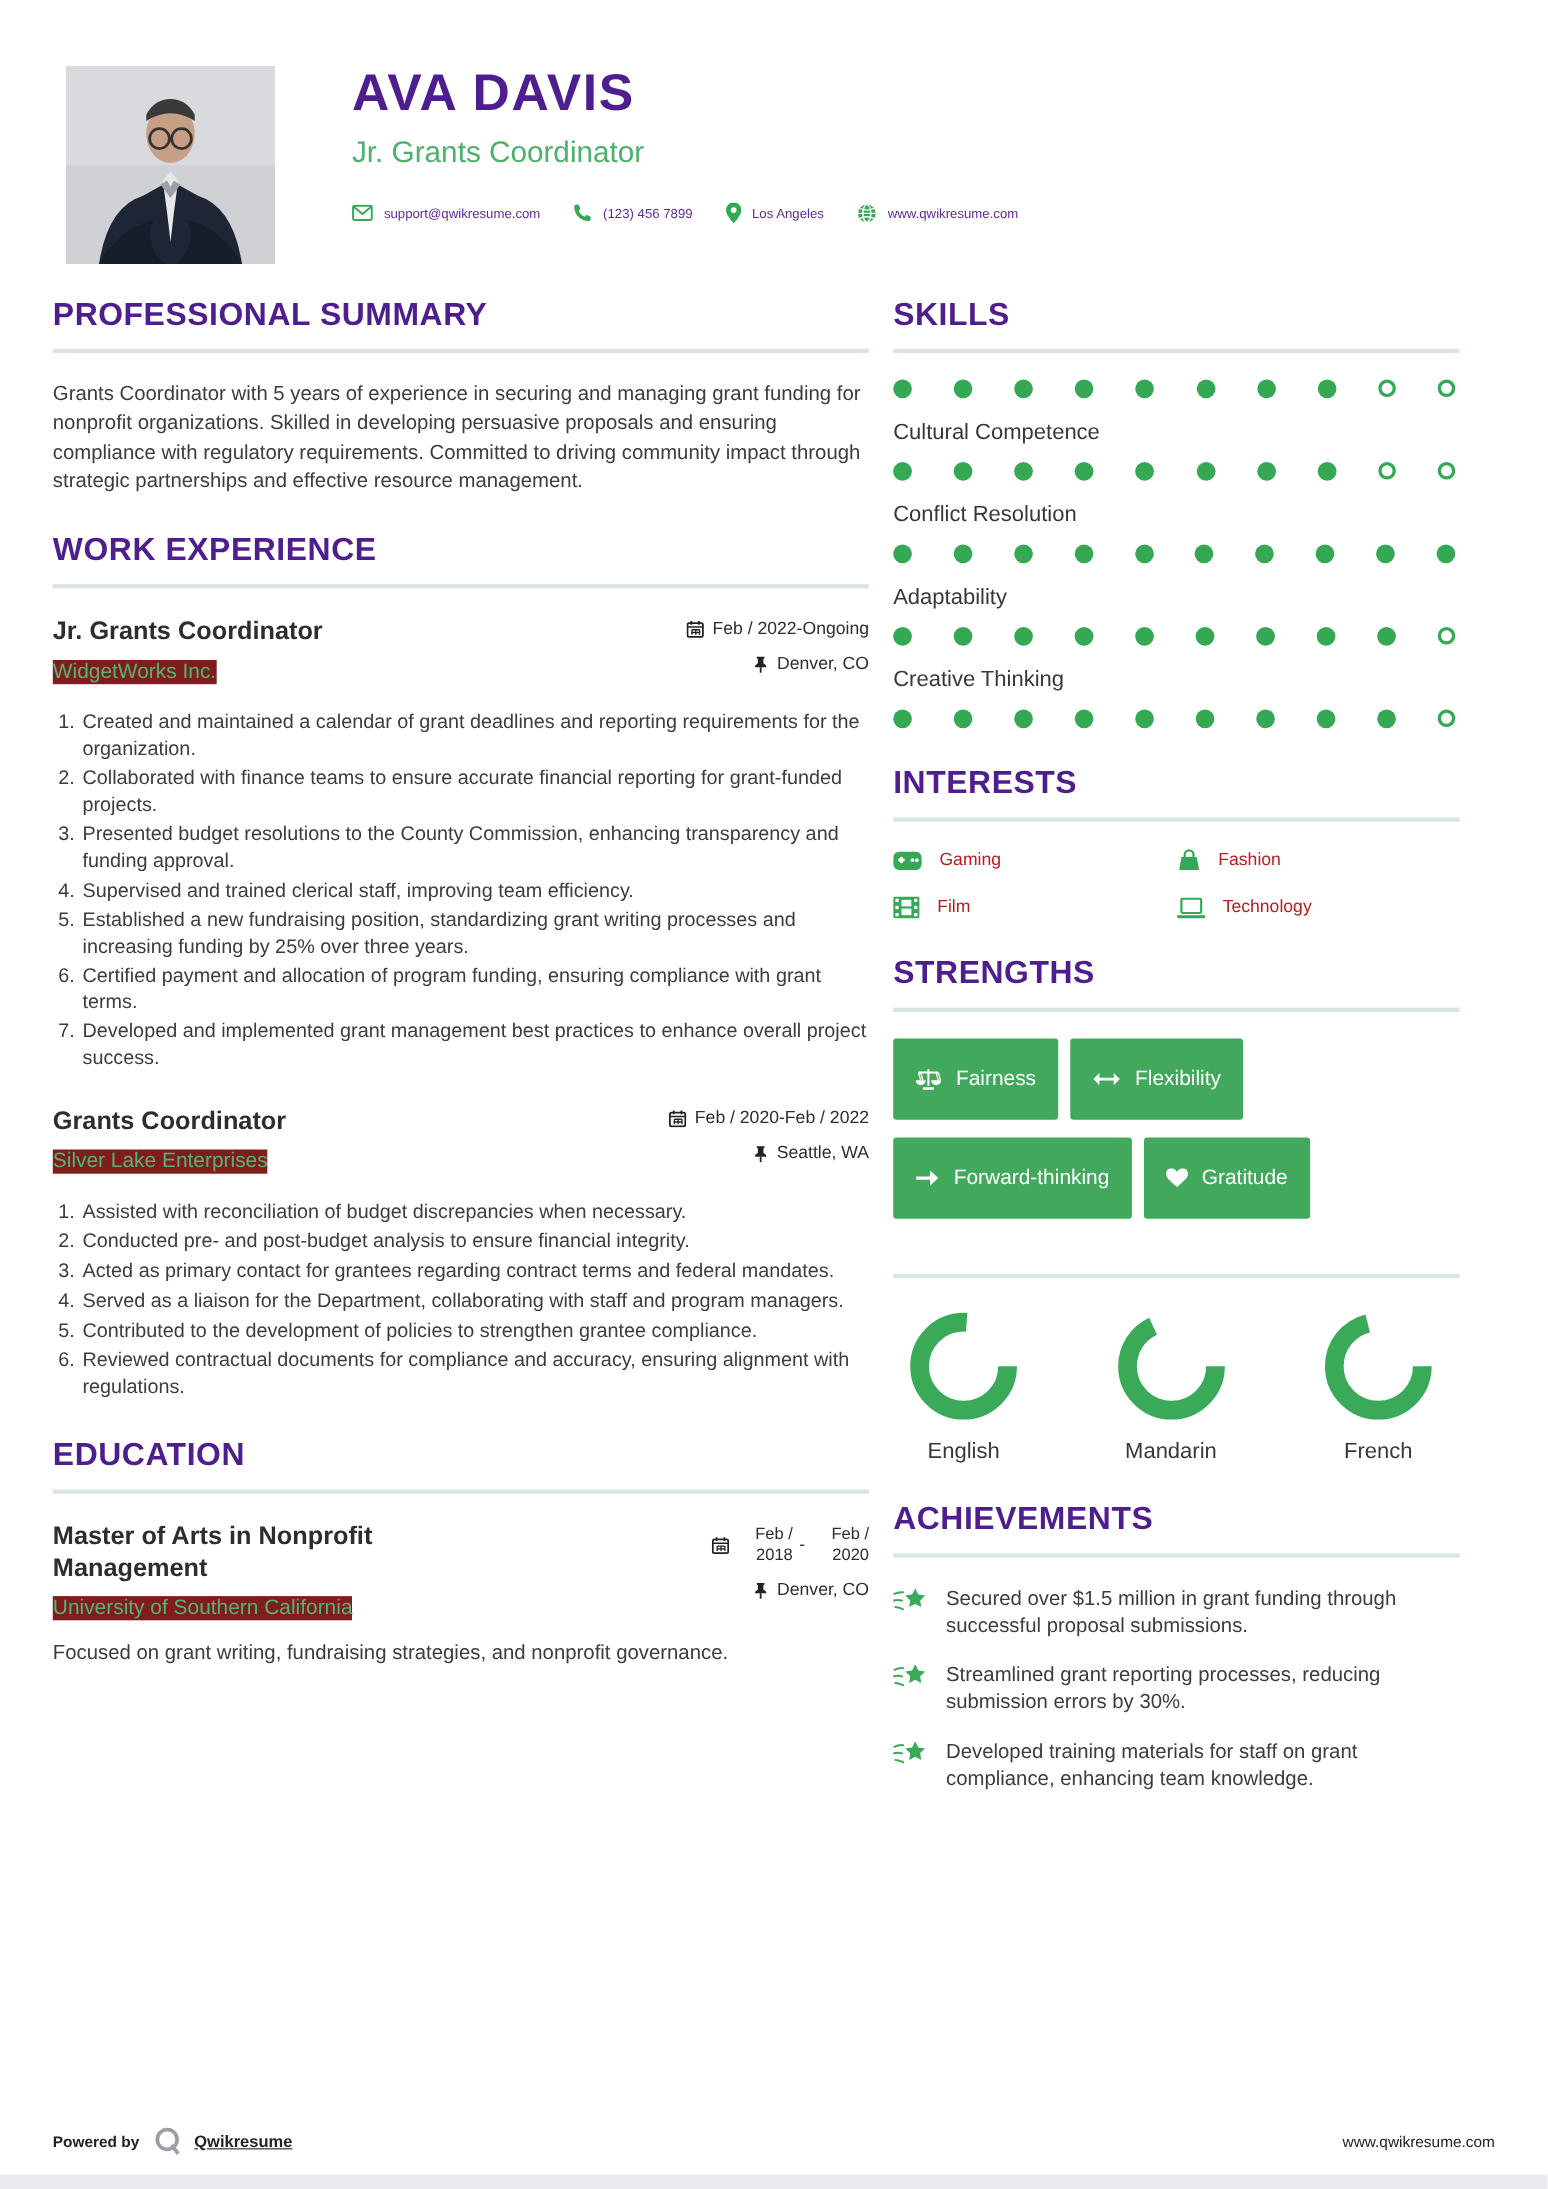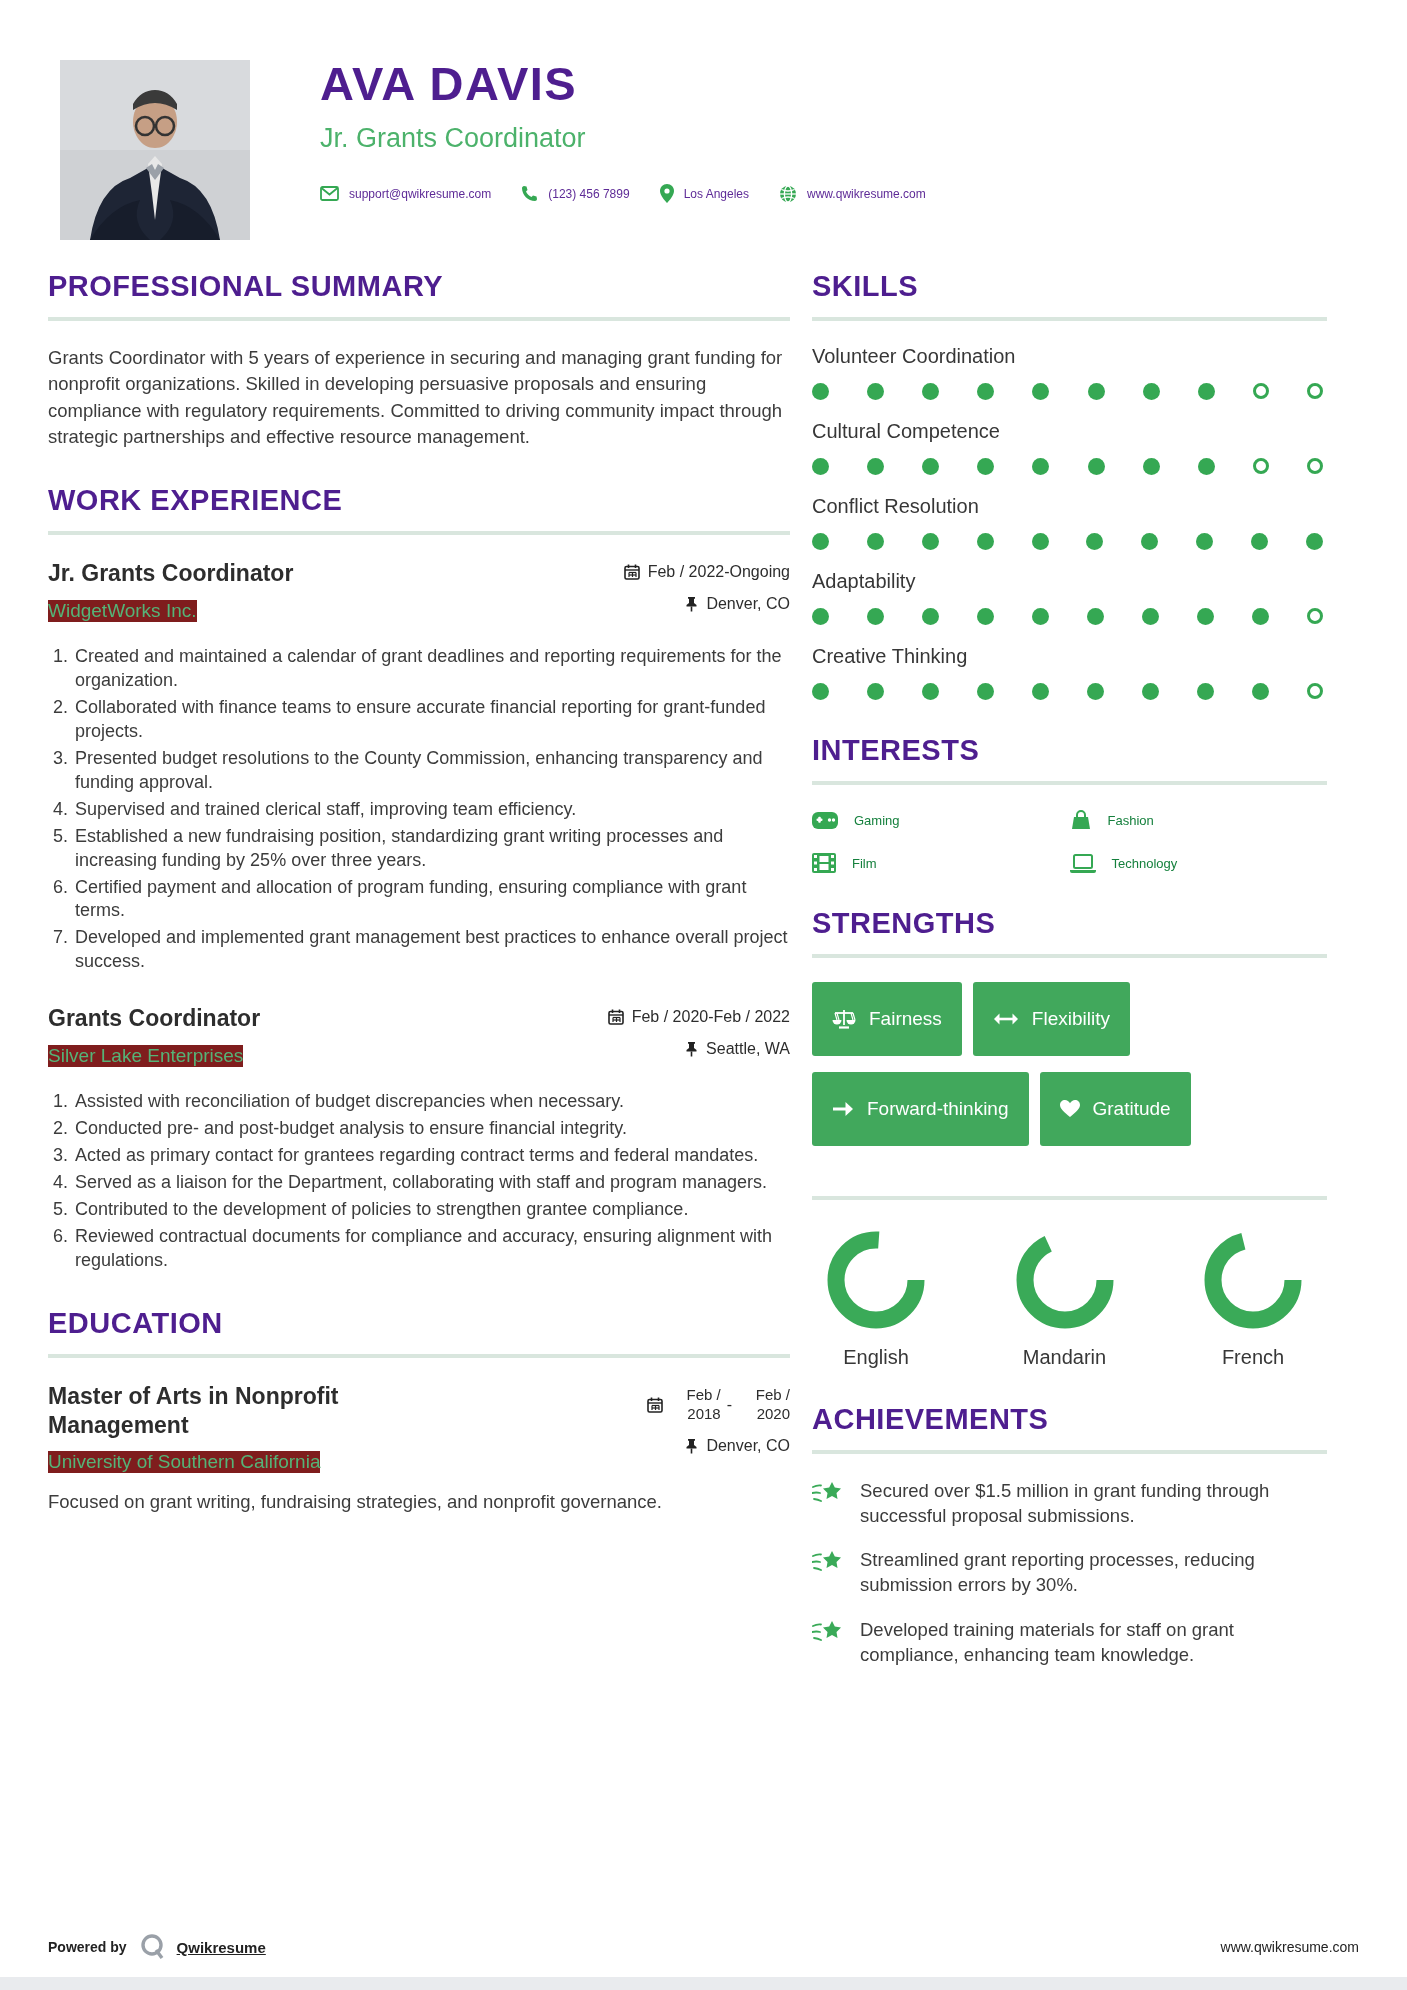--- a/index.html
+++ b/index.html
@@ -59,21 +59,21 @@
   
   .skill { margin-bottom: 20px; }
   .skill-name { font-size: 20px; color: #373737; margin-bottom: 15px; }
   .dots { display: flex; justify-content: space-between; padding-right: 4px; }
   .dot { width: 17px; height: 17px; border-radius: 50%; background: #35a853; }
   .dot.hollow { background: #fff; border: 3.5px solid #35a853; width: 16px; height: 16px; }
 
   
   .interest-grid { display: grid; grid-template-columns: 1fr 1fr; row-gap: 22px; }
   .interest-item { display: flex; align-items: center; gap: 16px; }
-  .interest-item .lbl { font-size: 13px; color: #15803d; }
+  .interest-item .lbl { font-size: 16px; color: #b91c1c; }
 
   
   .chips { display: flex; flex-wrap: wrap; }
   .chip {
     display: inline-flex; align-items: center; gap: 13px;
     background: #41a85c; color: #fff; font-size: 19px;
     padding: 26px 20px; border-radius: 3px; margin: 0 11px 16px 0;
   }
 
   
@@ -317,21 +317,20 @@
 
     </div>
 
     <div class="col-right">
 
       <div class="section">
         <div class="sec-head">SKILLS</div>
         <div class="rule"></div>
         <div id="skills-list">
   <div class="skill">
-    <div class="skill-name">Volunteer Coordination</div>
     <div class="dots">
                 <span class="dot"></span>
                 <span class="dot"></span>
                 <span class="dot"></span>
                 <span class="dot"></span>
                 <span class="dot"></span>
                 <span class="dot"></span>
                 <span class="dot"></span>
                 <span class="dot"></span>
                 <span class="dot hollow"></span>

